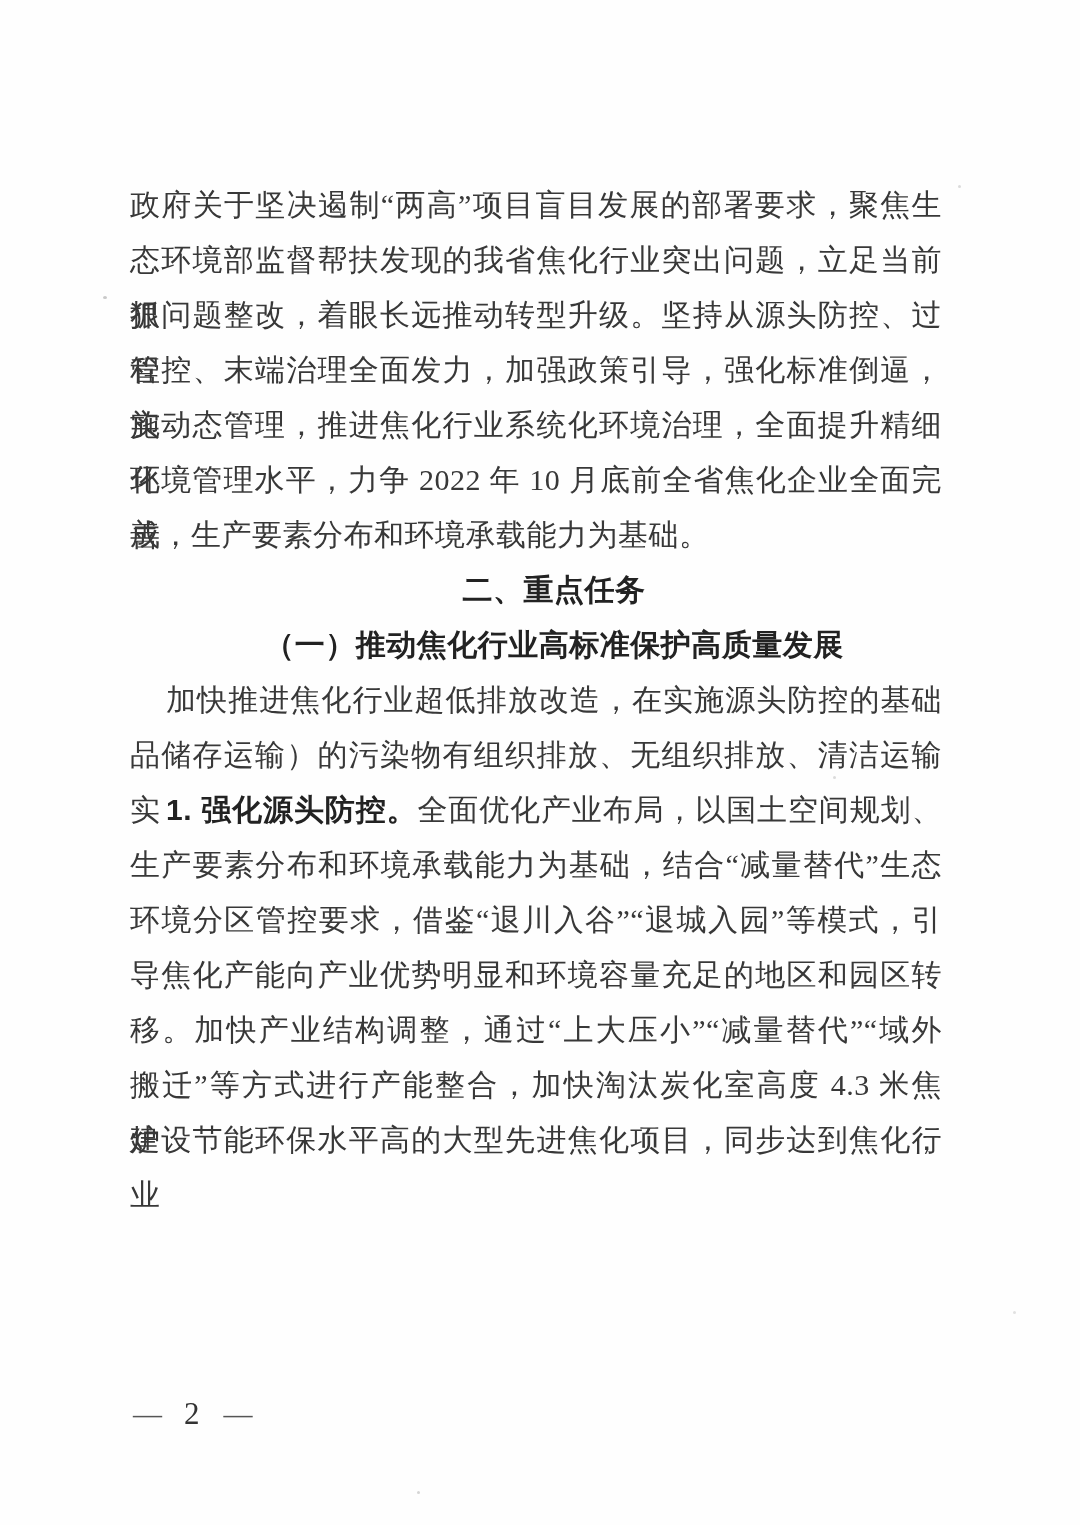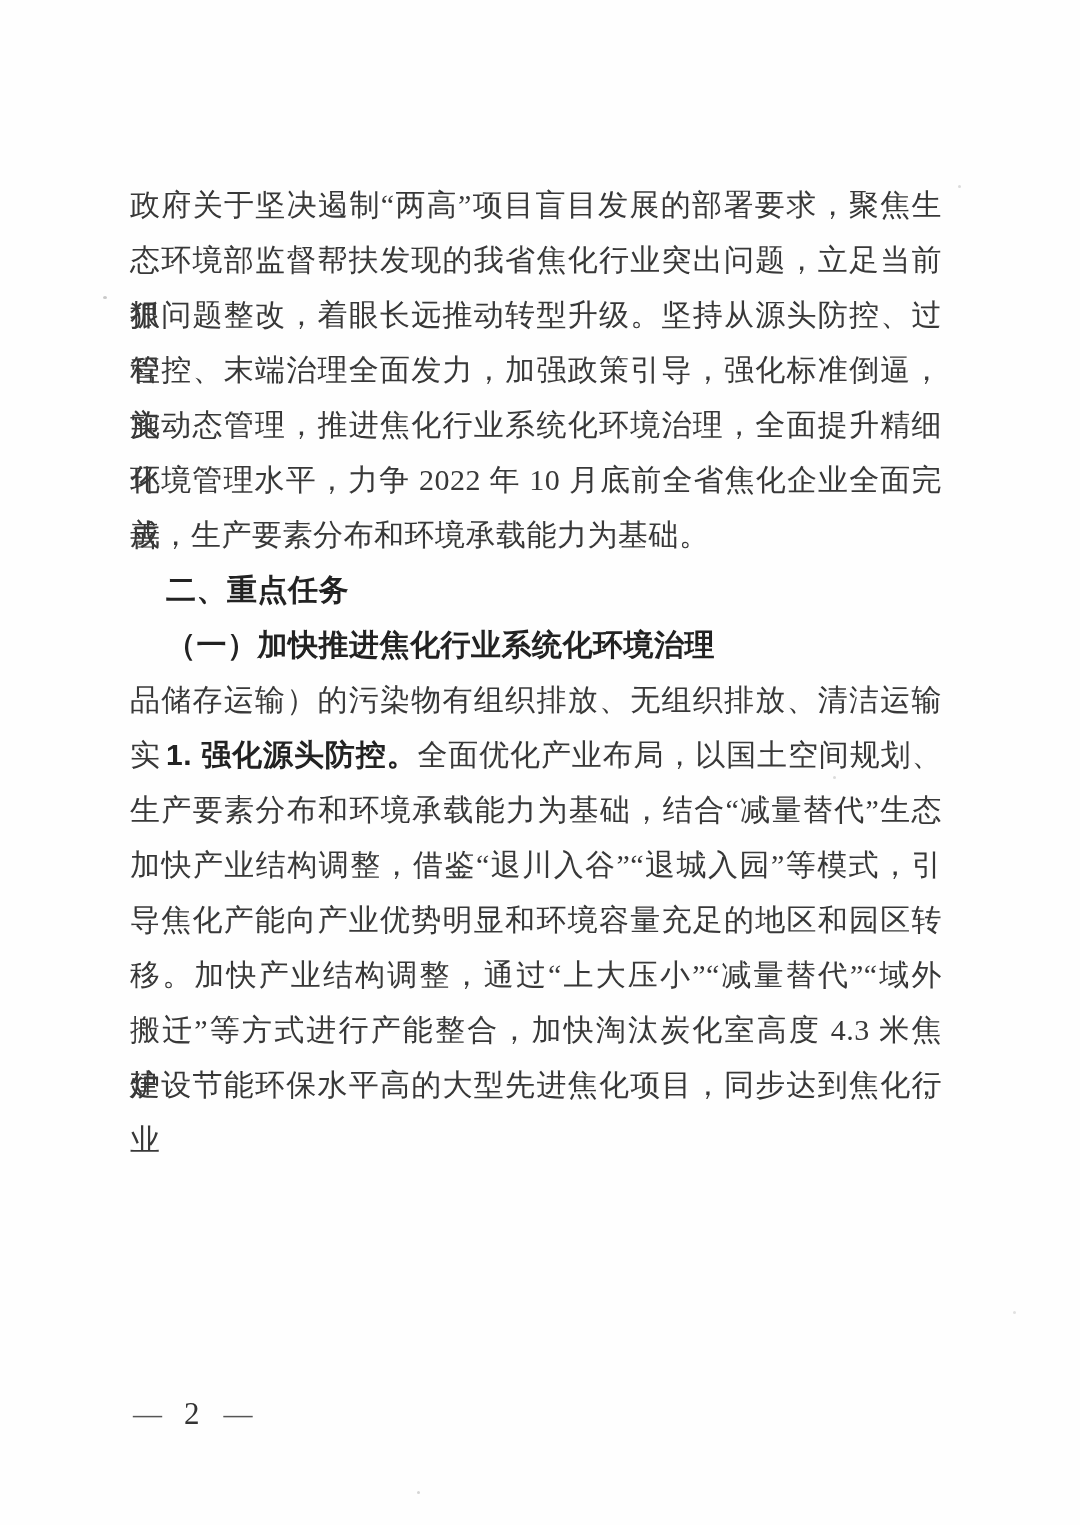--- a/index.html
+++ b/index.html
@@ -30,20 +30,21 @@
     white-space: normal;
     letter-spacing: 0.5px;
   }
   .line.justify {
     text-align: justify;
     text-align-last: justify;
     text-justify: inter-character;
   }
   .line.indent {
     padding-left: 36px;
+    text-align: center;
   }
   .line .b {
     font-weight: 700;
     color: #222222;
     font-family: "Liberation Sans", "DejaVu Sans", sans-serif;
   }
   .line.heading {
     font-weight: 700;
     color: #222222;
     font-family: "Liberation Sans", "DejaVu Sans", sans-serif;
@@ -86,25 +87,26 @@
   <div class="textblock">
 
   <div class="line justify"><span class="">政府关于坚决遏制“两高”项目盲目发展的部署要求，聚焦生</span></div>
       <div class="line justify"><span class="">态环境部监督帮扶发现的我省焦化行业突出问题，立足当前狠</span></div>
       <div class="line justify"><span class="">抓问题整改，着眼长远推动转型升级。坚持从源头防控、过程</span></div>
       <div class="line justify"><span class="">管控、末端治理全面发力，加强政策引导，强化标准倒逼，实</span></div>
       <div class="line justify"><span class="">施动态管理，推进焦化行业系统化环境治理，全面提升精细化</span></div>
       <div class="line justify"><span class="">环境管理水平，力争 2022 年 10 月底前全省焦化企业全面完成</span></div>
       <div class="line"><span class="">善，生产要素分布和环境承载能力为基础。</span></div>
       <div class="line indent heading"><span class="b">二、重点任务</span></div>
-      <div class="line indent heading"><span class="b">（一）加快推进焦化行业系统化环境治理</span></div>
+      <div class="line indent heading"><span class="b">（一）推动焦化行业高标准保护高质量发展</span></div>
+      <div class="line justify indent"><span class="">加快推进焦化行业超低排放改造，在实施源头防控的基础</span></div>
       <div class="line justify"><span class="">品储存运输）的污染物有组织排放、无组织排放、清洁运输实</span></div>
       <div class="line justify indent"><span class="b">1. 强化源头防控。</span><span class="">全面优化产业布局，以国土空间规划、</span></div>
       <div class="line justify"><span class="">生产要素分布和环境承载能力为基础，结合“减量替代”生态</span></div>
-      <div class="line justify"><span class="">加快产业结构调整，借鉴“退川入谷”“退城入园”等模式，引</span></div>
+      <div class="line justify"><span class="">环境分区管控要求，借鉴“退川入谷”“退城入园”等模式，引</span></div>
       <div class="line justify"><span class="">导焦化产能向产业优势明显和环境容量充足的地区和园区转</span></div>
       <div class="line justify"><span class="">移。加快产业结构调整，通过“上大压小”“减量替代”“域外</span></div>
       <div class="line justify"><span class="">搬迁”等方式进行产能整合，加快淘汰炭化室高度 4.3 米焦炉，</span></div>
       <div class="line justify"><span class="">建设节能环保水平高的大型先进焦化项目，同步达到焦化行业</span></div>
     </div>
 
   <div class="footer">
     <span class="dash">—</span>
     <span class="num">2</span>
     <span class="dash">—</span>

